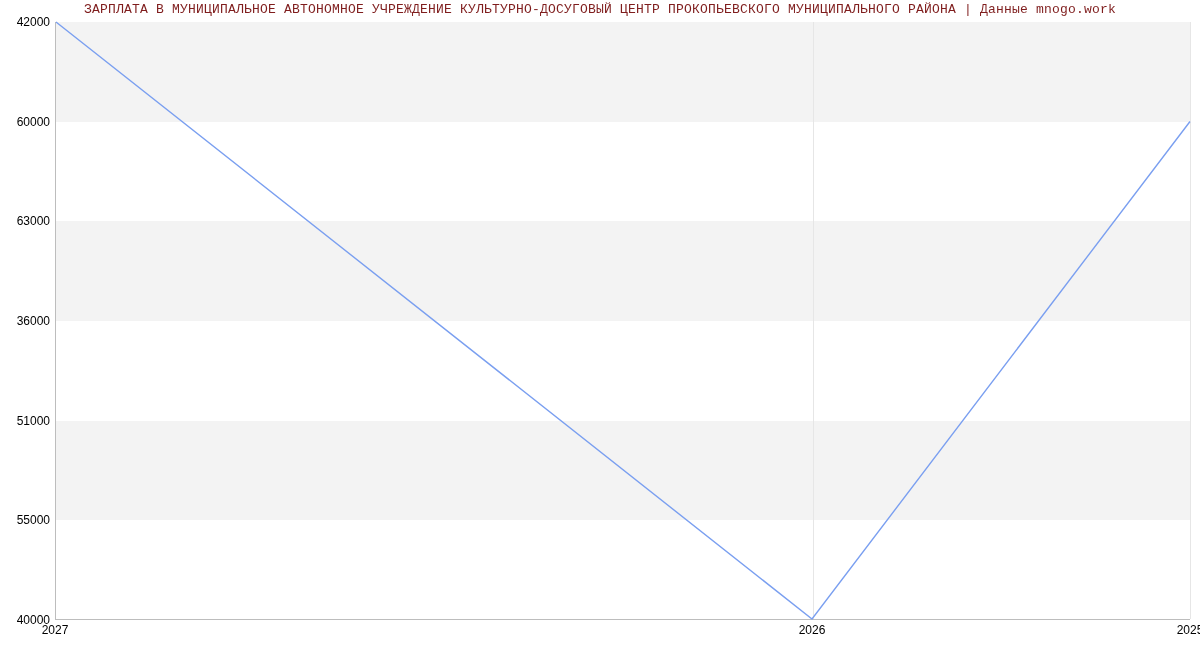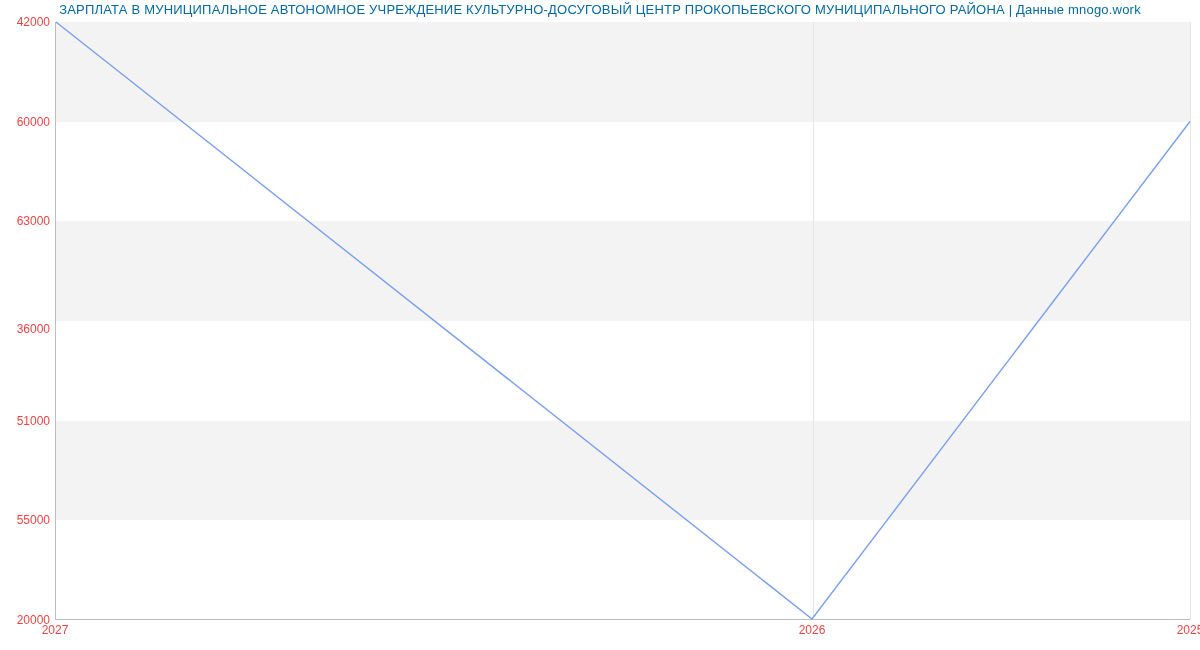--- a/index.html
+++ b/index.html
@@ -16,22 +16,23 @@
     width: 1200px;
     height: 650px;
   }
   .title {
     position: absolute;
     top: 2px;
     left: 0;
     right: 0;
     text-align: center;
     font-size: 13px;
-    color: #0369a1;
+    color: #7f1d1d;
     letter-spacing: 0.2px;
+    font-family: Liberation Mono, monospace;
   }
   .plot {
     position: absolute;
     left: 55px;
     top: 22px;
     width: 1135px;
     height: 598px;
     border-left: 1px solid #bdbdbd;
     border-bottom: 1px solid #bdbdbd;
     box-sizing: border-box;
@@ -45,21 +46,21 @@
   .vgrid {
     position: absolute;
     top: 0;
     height: 100%;
     width: 1px;
     background: #e6e6e6;
   }
   .ytick, .xtick {
     position: absolute;
     font-size: 12px;
-    color: #ef4444;
+    color: #000000;
   }
   .ytick {
     right: 1150px;
     transform: translateY(-50%);
     text-align: right;
     width: 45px;
   }
   .xtick {
     top: 623px;
     transform: translateX(-50%);
@@ -73,24 +74,24 @@
     height: 100%;
     overflow: visible;
   }
 </style>
 </head>
 <body>
 
 <div class="chart-wrap">
   <div class="title">ЗАРПЛАТА В МУНИЦИПАЛЬНОЕ АВТОНОМНОЕ УЧРЕЖДЕНИЕ КУЛЬТУРНО-ДОСУГОВЫЙ ЦЕНТР ПРОКОПЬЕВСКОГО МУНИЦИПАЛЬНОГО РАЙОНА | Данные mnogo.work</div>
 
-  <div class="ytick" style="top:620px">20000</div>
+  <div class="ytick" style="top:620px">40000</div>
   <div class="ytick" style="top:520px">55000</div>
   <div class="ytick" style="top:421px">51000</div>
-  <div class="ytick" style="top:329px">36000</div>
+  <div class="ytick" style="top:321px">36000</div>
   <div class="ytick" style="top:221px">63000</div>
   <div class="ytick" style="top:122px">60000</div>
   <div class="ytick" style="top:22px">42000</div>
 
   <div class="xtick" style="left:55px">2027</div>
   <div class="xtick" style="left:812px">2026</div>
   <div class="xtick" style="left:1190px">2025</div>
 
   <div class="plot">
 

